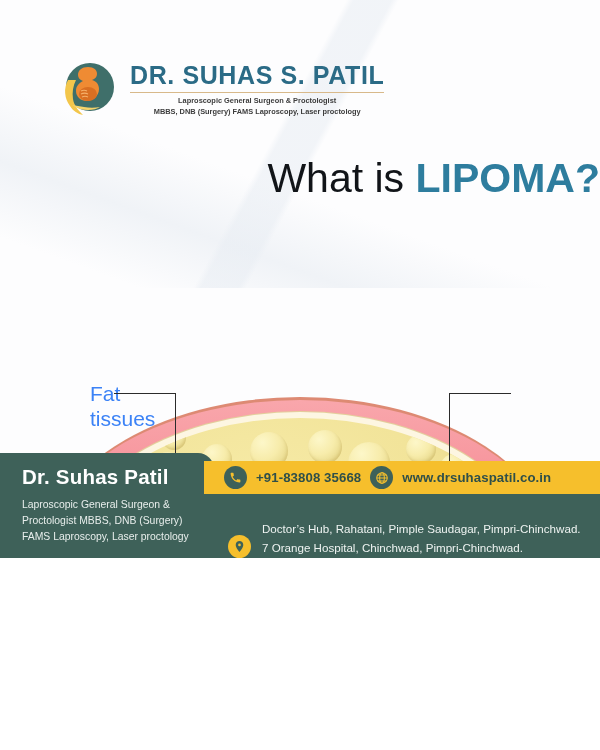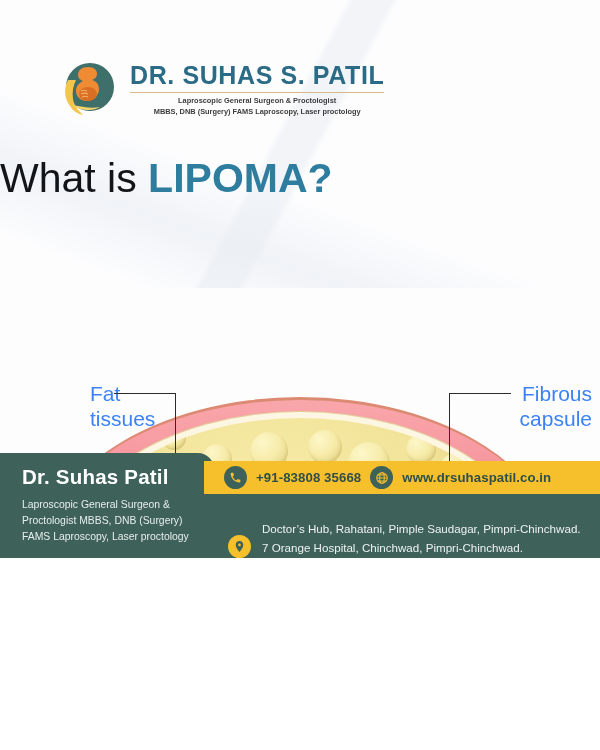--- a/index.html
+++ b/index.html
@@ -63,21 +63,21 @@
     text-align: center;
     line-height: 1.45;
     white-space: nowrap;
   }
 
   
   .headline {
     position: absolute;
     left: 0; right: 0;
     top: 158px;
-    text-align: left;
+    text-align: right;
     font-size: 41px;
     line-height: 1;
     color: #111418;
     font-weight: 500;
   }
   .headline .accent {
     color: #2e7d9e;
     font-weight: bold;
   }
   .subcopy {
@@ -346,24 +346,20 @@
     </div>
 
     <div class="label label-fat">
       <div>Fat</div>
       <div>tissues</div>
     </div>
     <div class="leader" style="left:114px; top:13px; width:62px; height:1px;"></div>
     <div class="leader" style="left:175px; top:13px; width:1px; height:103px;"></div>
     <div class="leader-dot" style="left:173px; top:114px;"></div>
 
-    <div class="label label-fib">
-      <div>Fibrous</div>
-      <div>capsule</div>
-    </div>
     <div class="leader" style="left:449px; top:13px; width:62px; height:1px;"></div>
     <div class="leader" style="left:449px; top:13px; width:1px; height:72px;"></div>
     <div class="leader-dot" style="left:447px; top:83px;"></div>
   </div>
 
   <div class="footer">
 
     <div class="footer-left">
       <div class="footer-name">Dr. Suhas Patil</div>
       <div class="footer-cred">Laproscopic General Surgeon &amp;</div>

